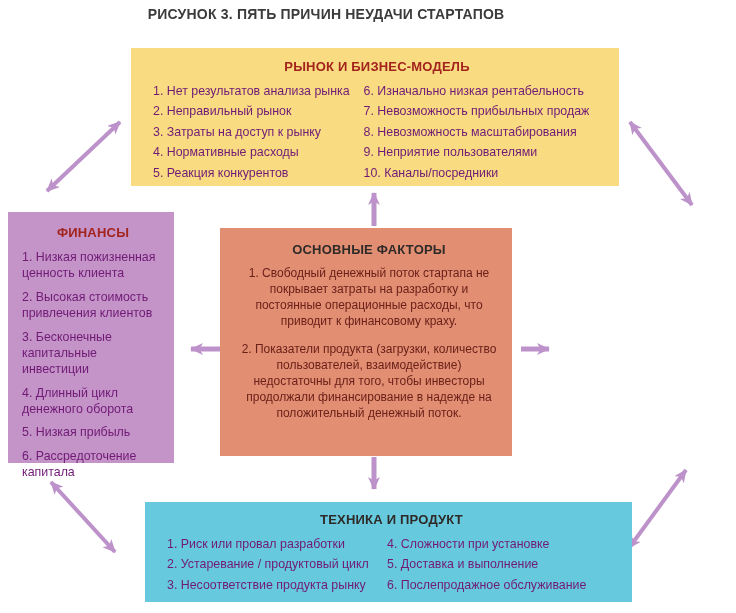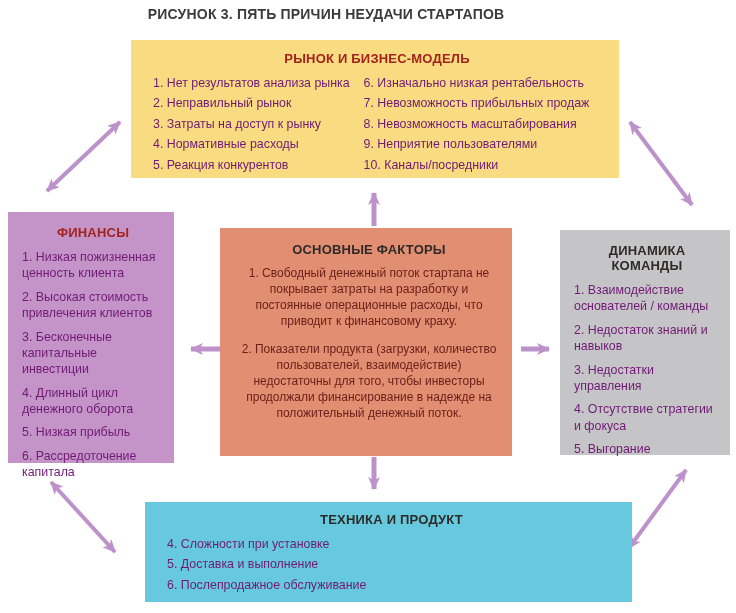--- a/index.html
+++ b/index.html
@@ -15,21 +15,21 @@
   .box-title{
     text-align:center;font-weight:bold;font-size:13px;letter-spacing:.2px;
     margin-bottom:9px;color:#2e2a28;
   }
   .box-title.red{color:#a3231d;}
   .item{font-size:12.4px;line-height:1.32;color:#701a75;}
   .cols{display:flex;}
   .cols .col{box-sizing:border-box;}
   .cols .item{white-space:nowrap;margin-bottom:4px;}
 
-  .box.market{left:131px;top:40px;width:488px;height:138px;background:var(--box-market,#f9dc82);padding:11px 18px 10px 22px;}
+  .box.market{left:131px;top:48px;width:488px;height:138px;background:var(--box-market,#f9dc82);padding:11px 18px 10px 22px;}
   .box.market .col-l{flex:0 0 47%;}
   .box.market .col-r{flex:0 0 53%;}
 
   .box.finance{left:8px;top:212px;width:166px;height:251px;background:var(--box-finance,#c493c8);padding:13px 10px 10px 14px;}
   .box.finance .item{margin-bottom:7px;}
 
   .box.core{left:220px;top:228px;width:292px;height:228px;background:var(--box-core,#e28e72);padding:14px 12px 10px 18px;}
   .box.core .para{font-size:12px;line-height:1.33;color:var(--core-text,#6b211a);margin-bottom:12px;text-align:center;}
 
   .box.team{left:560px;top:230px;width:170px;height:225px;background:var(--box-team,#c5c5c7);padding:13px 10px 10px 14px;}
@@ -97,34 +97,29 @@
   </div>
 
   <div class="box core">
     <div class="box-title">ОСНОВНЫЕ ФАКТОРЫ</div>
     <div>
         <div class="para">1. Свободный денежный поток стартапа не покрывает затраты на разработку и постоянные операционные расходы, что приводит к финансовому краху.</div>
         <div class="para">2. Показатели продукта (загрузки, количество пользователей, взаимодействие) недостаточны для того, чтобы инвесторы продолжали финансирование в надежде на положительный денежный поток.</div>
       </div>
   </div>
 
-  <div class="box team">
-    <div class="box-title">ДИНАМИКА КОМАНДЫ</div>
-    <div>
-        <div class="item">1. Взаимодействие основателей / команды</div>
-        <div class="item">2. Недостаток знаний и навыков</div>
-        <div class="item">3. Недостатки управления</div>
-        <div class="item">4. Отсутствие стратегии и фокуса</div>
-        <div class="item">5. Выгорание</div>
-      </div>
-  </div>
 
   <div class="box tech">
     <div class="box-title">ТЕХНИКА И ПРОДУКТ</div>
     <div class="cols">
+      <div class="col col-l">
+          <div class="item">1. Риск или провал разработки</div>
+          <div class="item">2. Устаревание / продуктовый цикл</div>
+          <div class="item">3. Несоответствие продукта рынку</div>
+        </div>
       <div class="col col-r">
           <div class="item">4. Сложности при установке</div>
           <div class="item">5. Доставка и выполнение</div>
           <div class="item">6. Послепродажное обслуживание</div>
         </div>
     </div>
   </div>
 
 </div>
 

